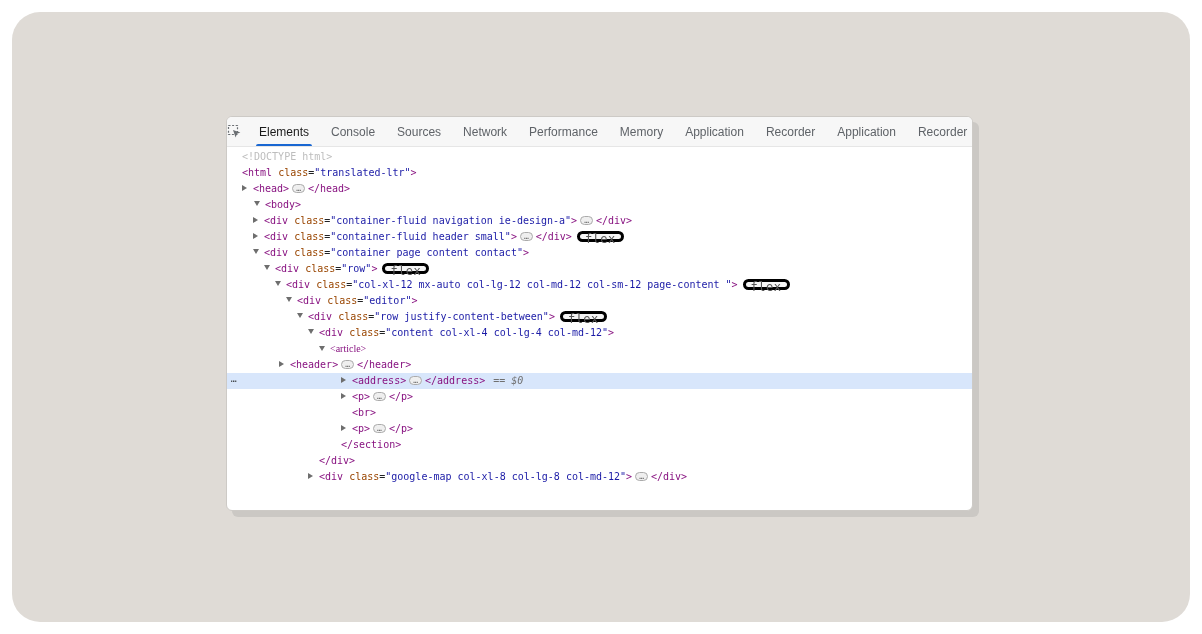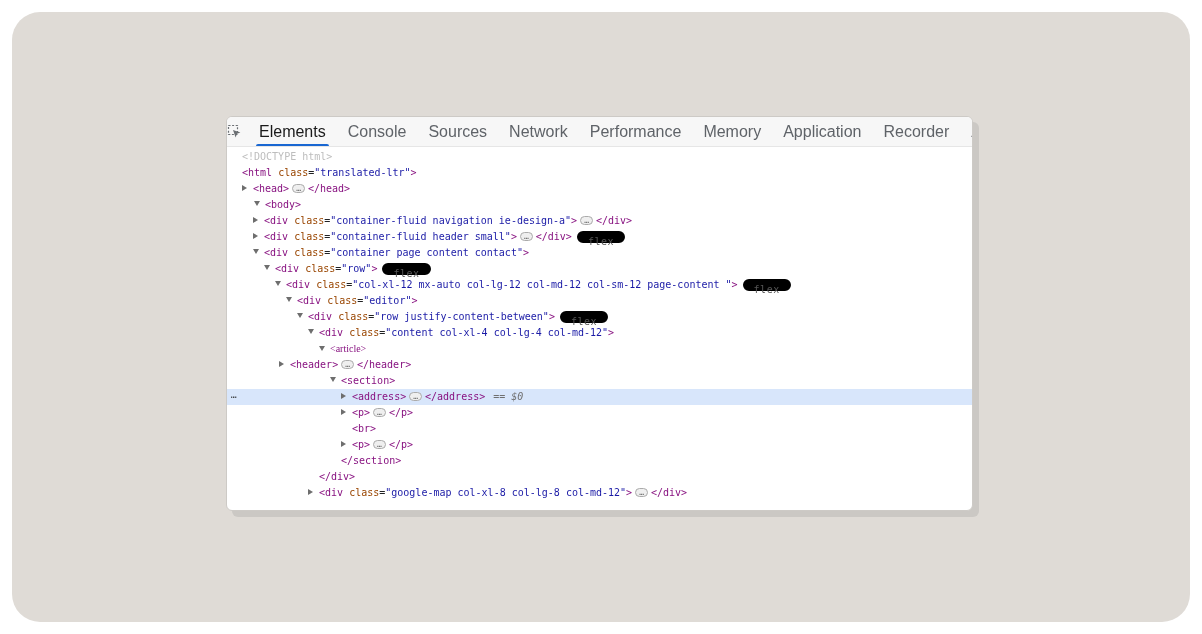--- a/index.html
+++ b/index.html
@@ -11,21 +11,21 @@
   .devtools { position:absolute; left:226px; top:116px; width:747px; height:395px;
               background:#ffffff; border:1px solid #cdcac6; border-radius:6px;
               box-shadow:6px 6px 0 #cbc8c4; overflow:hidden; }
   
   .toolbar { display:flex; align-items:stretch; height:30px; background:#f7f7f7;
              border-bottom:1px solid #e6e6e6; }
   .inspect-btn { width:30px; display:flex; align-items:center; justify-content:center; cursor:pointer; }
   .tb-divider { width:1px; height:16px; background:#d5d5d5; align-self:center; }
   .tabs { display:flex; align-items:stretch; margin-left:6px; }
   .tab { position:relative; display:flex; align-items:center; gap:5px; padding:0 11px;
-         font-size:16px; color:#5f6368; cursor:pointer; white-space:nowrap; }
+         font-size:12px; color:#5f6368; cursor:pointer; white-space:nowrap; }
   .tab.active { color:#1a1a1a; }
   .tab.active::after { content:""; position:absolute; left:8px; right:8px; bottom:0;
          height:2.5px; background:#1967d2; border-radius:2px 2px 0 0; }
   
   .tree { position:relative; height:364px; overflow:hidden; padding-top:2px;
           font-family:"DejaVu Sans Mono", monospace; font-size:10px; line-height:16px;
           color:#202124; cursor:default; }
   .row { position:relative; height:16px; white-space:pre; }
   .row.selected { background:#d8e6fb; }
   .gutter { position:absolute; left:4px; top:0; color:#3c4043; letter-spacing:1px; font-size:9px; }
@@ -38,23 +38,23 @@
   .tk-tag   { color:#881280; }
   .tk-attr  { color:#994500; }
   .tk-val   { color:#1a1aa6; }
   .tk-plain { color:#202124; }
   .tk-gray  { color:#bdbdbd; }
   .tk-dollar{ color:#707070; font-style:italic; margin-left:8px; }
   .pill { display:inline-block; vertical-align:middle; margin:0 3px 2px 3px; padding:0 3px;
           height:9px; line-height:7px; font-size:8px; color:#666;
           background:#efefef; border:1px solid #ababab; border-radius:5px; }
   .badge { display:inline-block; vertical-align:middle; margin:0 0 1px 5px; padding:0 5px;
-           height:11px; line-height:10px; font-size:10px; letter-spacing:0.5px; color:#555;
+           height:11px; line-height:10px; font-size:12px; letter-spacing:0.5px; color:#555;
            font-family:"DejaVu Sans Mono", monospace;
-           background:#f5f5f5; border:6px solid #000000; border-radius:6px; }
+           background:#f5f5f5; border:3px solid #000000; border-radius:6px; }
   svg { display:block; }
 </style>
 </head>
 <body>
 
 <div class="page">
   <div class="surface"></div>
 
   <div class="devtools">
     <div class="toolbar">
@@ -114,21 +114,20 @@
         <div class="row" style="padding-left: 26px;"><span class="arrow right"><i></i></span><span class="tk-tag">&lt;div</span><span class="tk-plain"> </span><span class="tk-attr">class</span><span class="tk-plain">=</span><span class="tk-val">"container-fluid navigation ie-design-a"</span><span class="tk-tag">&gt;</span><span class="pill">…</span><span class="tk-tag">&lt;/div&gt;</span></div>
         <div class="row" style="padding-left: 26px;"><span class="arrow right"><i></i></span><span class="tk-tag">&lt;div</span><span class="tk-plain"> </span><span class="tk-attr">class</span><span class="tk-plain">=</span><span class="tk-val">"container-fluid header small"</span><span class="tk-tag">&gt;</span><span class="pill">…</span><span class="tk-tag">&lt;/div&gt;</span><span class="badge">flex</span></div>
         <div class="row" style="padding-left: 26px;"><span class="arrow down"><i></i></span><span class="tk-tag">&lt;div</span><span class="tk-plain"> </span><span class="tk-attr">class</span><span class="tk-plain">=</span><span class="tk-val">"container page content contact"</span><span class="tk-tag">&gt;</span></div>
         <div class="row" style="padding-left: 37px;"><span class="arrow down"><i></i></span><span class="tk-tag">&lt;div</span><span class="tk-plain"> </span><span class="tk-attr">class</span><span class="tk-plain">=</span><span class="tk-val">"row"</span><span class="tk-tag">&gt;</span><span class="badge">flex</span></div>
         <div class="row" style="padding-left: 48px;"><span class="arrow down"><i></i></span><span class="tk-tag">&lt;div</span><span class="tk-plain"> </span><span class="tk-attr">class</span><span class="tk-plain">=</span><span class="tk-val">"col-xl-12 mx-auto col-lg-12 col-md-12 col-sm-12 page-content "</span><span class="tk-tag">&gt;</span><span class="badge">flex</span></div>
         <div class="row" style="padding-left: 59px;"><span class="arrow down"><i></i></span><span class="tk-tag">&lt;div</span><span class="tk-plain"> </span><span class="tk-attr">class</span><span class="tk-plain">=</span><span class="tk-val">"editor"</span><span class="tk-tag">&gt;</span></div>
         <div class="row" style="padding-left: 70px;"><span class="arrow down"><i></i></span><span class="tk-tag">&lt;div</span><span class="tk-plain"> </span><span class="tk-attr">class</span><span class="tk-plain">=</span><span class="tk-val">"row justify-content-between"</span><span class="tk-tag">&gt;</span><span class="badge">flex</span></div>
         <div class="row" style="padding-left: 81px;"><span class="arrow down"><i></i></span><span class="tk-tag">&lt;div</span><span class="tk-plain"> </span><span class="tk-attr">class</span><span class="tk-plain">=</span><span class="tk-val">"content col-xl-4 col-lg-4 col-md-12"</span><span class="tk-tag">&gt;</span></div>
         <div class="row" style="padding-left: 92px; font-family: Liberation Serif, serif;"><span class="arrow down"><i></i></span><span class="tk-tag">&lt;article&gt;</span></div>
         <div class="row" style="padding-left: 52px;"><span class="arrow right"><i></i></span><span class="tk-tag">&lt;header&gt;</span><span class="pill">…</span><span class="tk-tag">&lt;/header&gt;</span></div>
-        <div class="row" style="padding-left: 103px;"><span class="arrow down"><i></i></span><span class="tk-tag">&lt;section&gt;</span></div>
         <div class="row selected" style="padding-left: 114px;"><span class="gutter">⋯</span><span class="arrow right"><i></i></span><span class="tk-tag">&lt;address&gt;</span><span class="pill">…</span><span class="tk-tag">&lt;/address&gt;</span><span class="tk-dollar">== $0</span></div>
         <div class="row" style="padding-left: 114px;"><span class="arrow right"><i></i></span><span class="tk-tag">&lt;p&gt;</span><span class="pill">…</span><span class="tk-tag">&lt;/p&gt;</span></div>
         <div class="row" style="padding-left: 114px;"><span class="arrow"></span><span class="tk-tag">&lt;br&gt;</span></div>
         <div class="row" style="padding-left: 114px;"><span class="arrow right"><i></i></span><span class="tk-tag">&lt;p&gt;</span><span class="pill">…</span><span class="tk-tag">&lt;/p&gt;</span></div>
         <div class="row" style="padding-left: 103px;"><span class="arrow"></span><span class="tk-tag">&lt;/section&gt;</span></div>
         <div class="row" style="padding-left: 81px;"><span class="arrow"></span><span class="tk-tag">&lt;/div&gt;</span></div>
         <div class="row" style="padding-left: 81px;"><span class="arrow right"><i></i></span><span class="tk-tag">&lt;div</span><span class="tk-plain"> </span><span class="tk-attr">class</span><span class="tk-plain">=</span><span class="tk-val">"google-map col-xl-8 col-lg-8 col-md-12"</span><span class="tk-tag">&gt;</span><span class="pill">…</span><span class="tk-tag">&lt;/div&gt;</span></div>
       </div>
   </div>
 </div>

